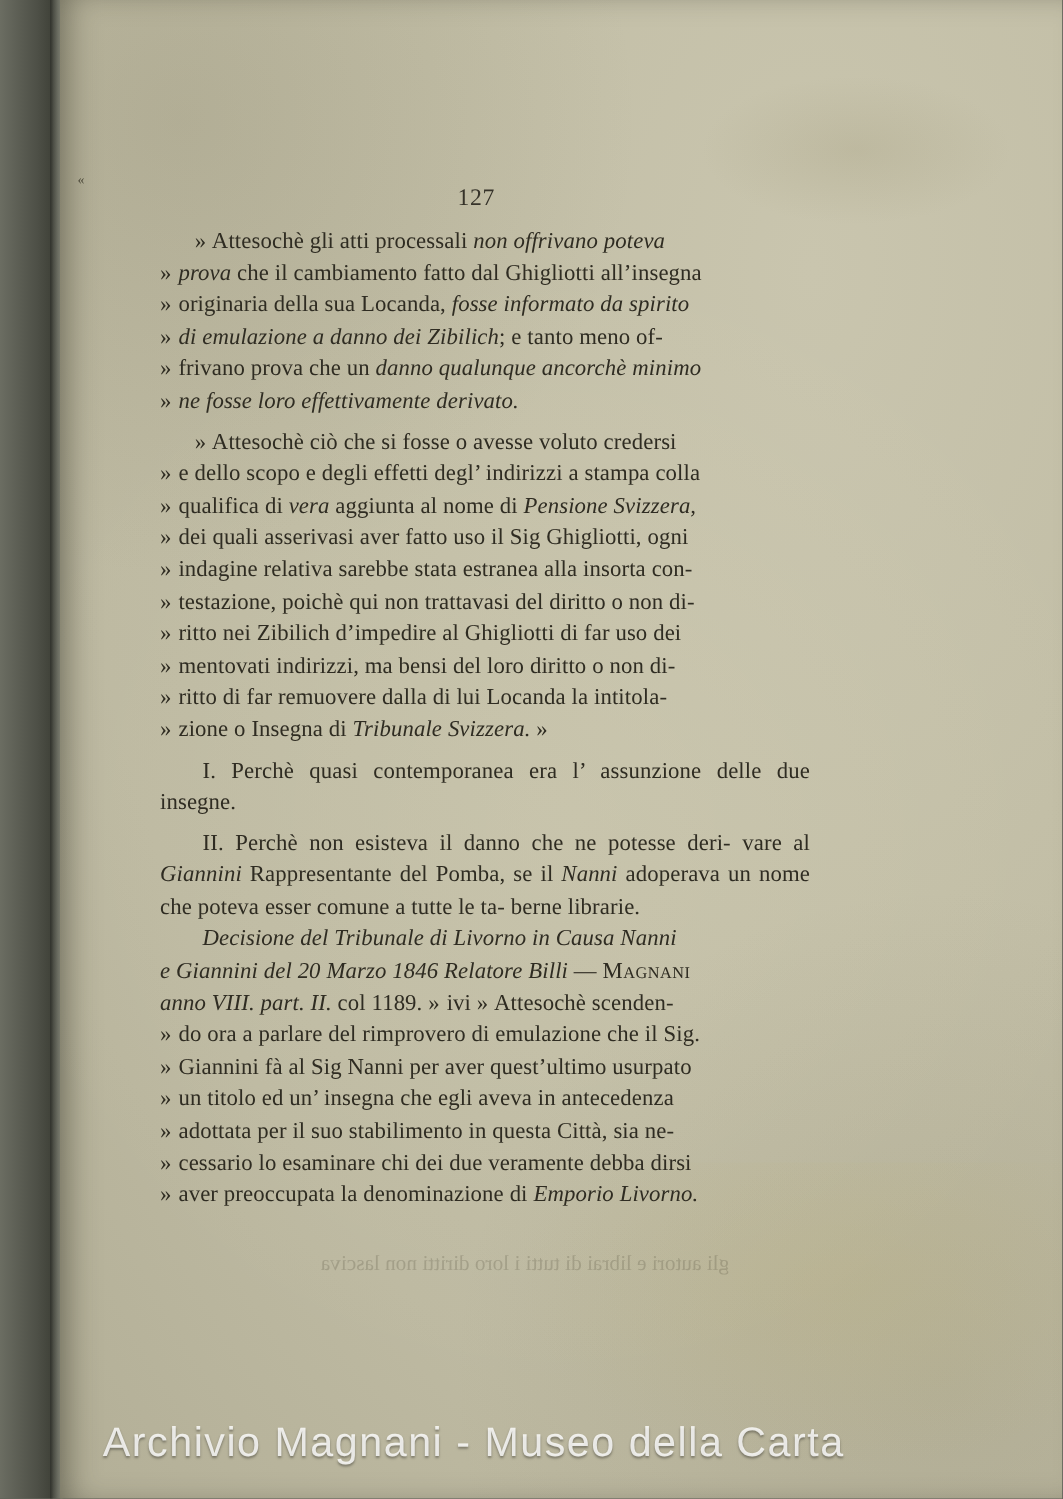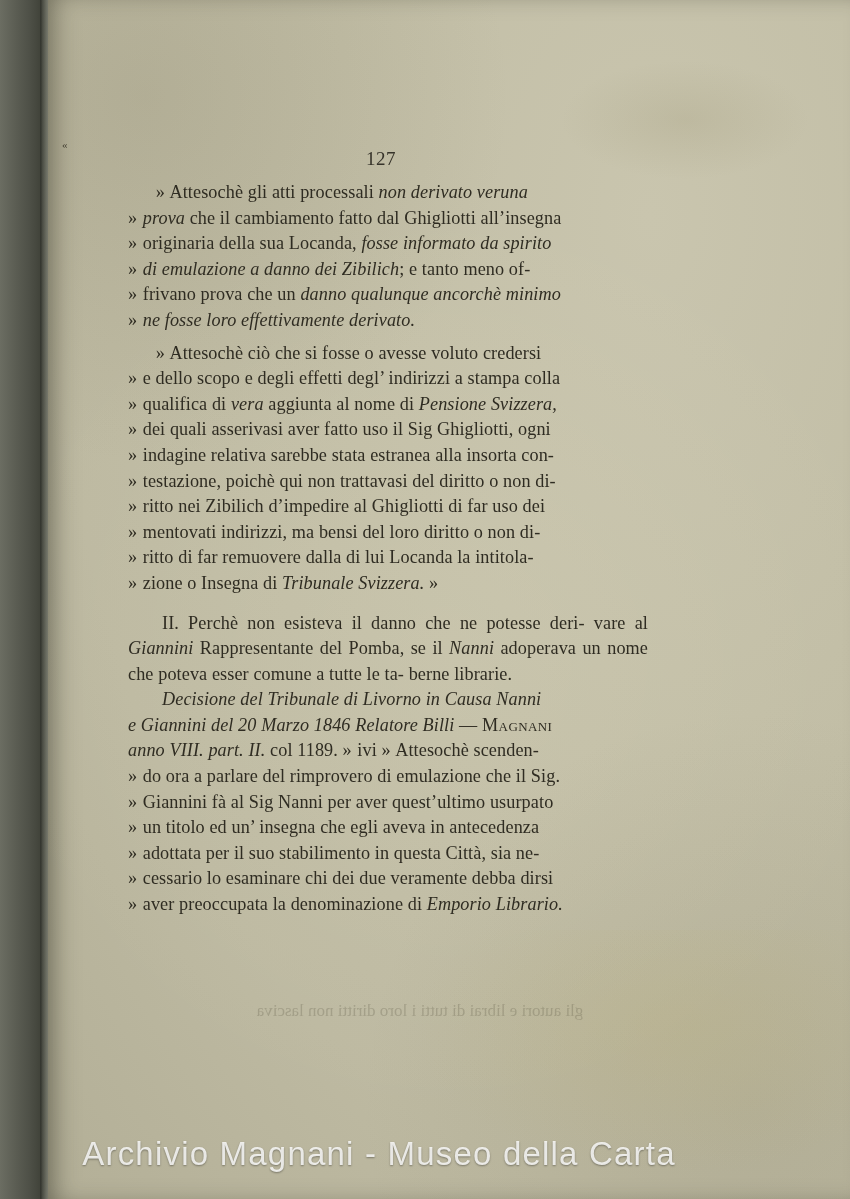--- a/index.html
+++ b/index.html
@@ -175,21 +175,21 @@
   <div class="smudge"></div>
   <div class="tint"></div>
 
   <div class="margin-tick">«</div>
 
   <div class="col">
 
     <div class="folio">127</div>
 
     <p class="quote">
-      <span class="q">&nbsp;&nbsp;&nbsp;&nbsp;&nbsp;»</span> Attesochè gli atti processali <span class="it">non derivato veruna</span><br>
+      <span class="q">&nbsp;&nbsp;&nbsp;&nbsp;&nbsp;»</span> Attesochè gli atti processali <span class="it">non offrivano poteva</span><br>
       <span class="q">»</span> <span class="it">prova</span> che il cambiamento fatto dal Ghigliotti all’insegna<br>
       <span class="q">»</span> originaria della sua Locanda, <span class="it">fosse informato da spirito</span><br>
       <span class="q">»</span> <span class="it">di emulazione a danno dei Zibilich</span>; e tanto meno of-<br>
       <span class="q">»</span> frivano prova che un <span class="it">danno qualunque ancorchè minimo</span><br>
       <span class="q">»</span> <span class="it">ne fosse loro effettivamente derivato.</span>
     </p>
 
     <div class="gap"></div>
 
     <p class="quote">
@@ -201,40 +201,44 @@
       <span class="q">»</span> testazione, poichè qui non trattavasi del diritto o non di-<br>
       <span class="q">»</span> ritto nei Zibilich d’impedire al Ghigliotti di far uso dei<br>
       <span class="q">»</span> mentovati indirizzi, ma bensi del loro diritto o non di-<br>
       <span class="q">»</span> ritto di far remuovere dalla di lui Locanda la intitola-<br>
       <span class="q">»</span> zione o Insegna di <span class="it">Tribunale Svizzera.</span> <span class="q">»</span>
     </p>
 
 
     <div class="gap"></div>
 
+    <p class="indent">
+      I. Perchè quasi contemporanea era l’ assunzione delle
+      due insegne.
+    </p>
 
     <div class="gap"></div>
 
     <p class="indent">
       II. Perchè non esisteva il danno che ne potesse deri-
       vare al <span class="it">Giannini</span> Rappresentante del Pomba, se il <span class="it">Nanni</span>
       adoperava un nome che poteva esser comune a tutte le ta-
       berne librarie.
     </p>
 
     <p class="indent">
       <span class="it">Decisione del Tribunale di Livorno in Causa Nanni</span><br>
       <span class="it">e Giannini del 20 Marzo 1846 Relatore Billi</span> — <span class="sc">Magnani</span><br>
       <span class="it">anno VIII. part. II.</span> col 1189. <span class="q">»</span> ivi <span class="q">»</span> Attesochè scenden-<br>
       <span class="q">»</span> do ora a parlare del rimprovero di emulazione che il Sig.<br>
       <span class="q">»</span> Giannini fà al Sig Nanni per aver quest’ultimo usurpato<br>
       <span class="q">»</span> un titolo ed un’ insegna che egli aveva in antecedenza<br>
       <span class="q">»</span> adottata per il suo stabilimento in questa Città, sia ne-<br>
       <span class="q">»</span> cessario lo esaminare chi dei due veramente debba dirsi<br>
-      <span class="q">»</span> aver preoccupata la denominazione di <span class="it">Emporio Librario.</span>
+      <span class="q">»</span> aver preoccupata la denominazione di <span class="it">Emporio Livorno.</span>
     </p>
 
   </div>
 
   <div class="showthrough">gli autori e librai di tutti i loro diritti non lasciva</div>
 
   <div class="watermark">Archivio Magnani - Museo della Carta</div>
 
 </div>
 

